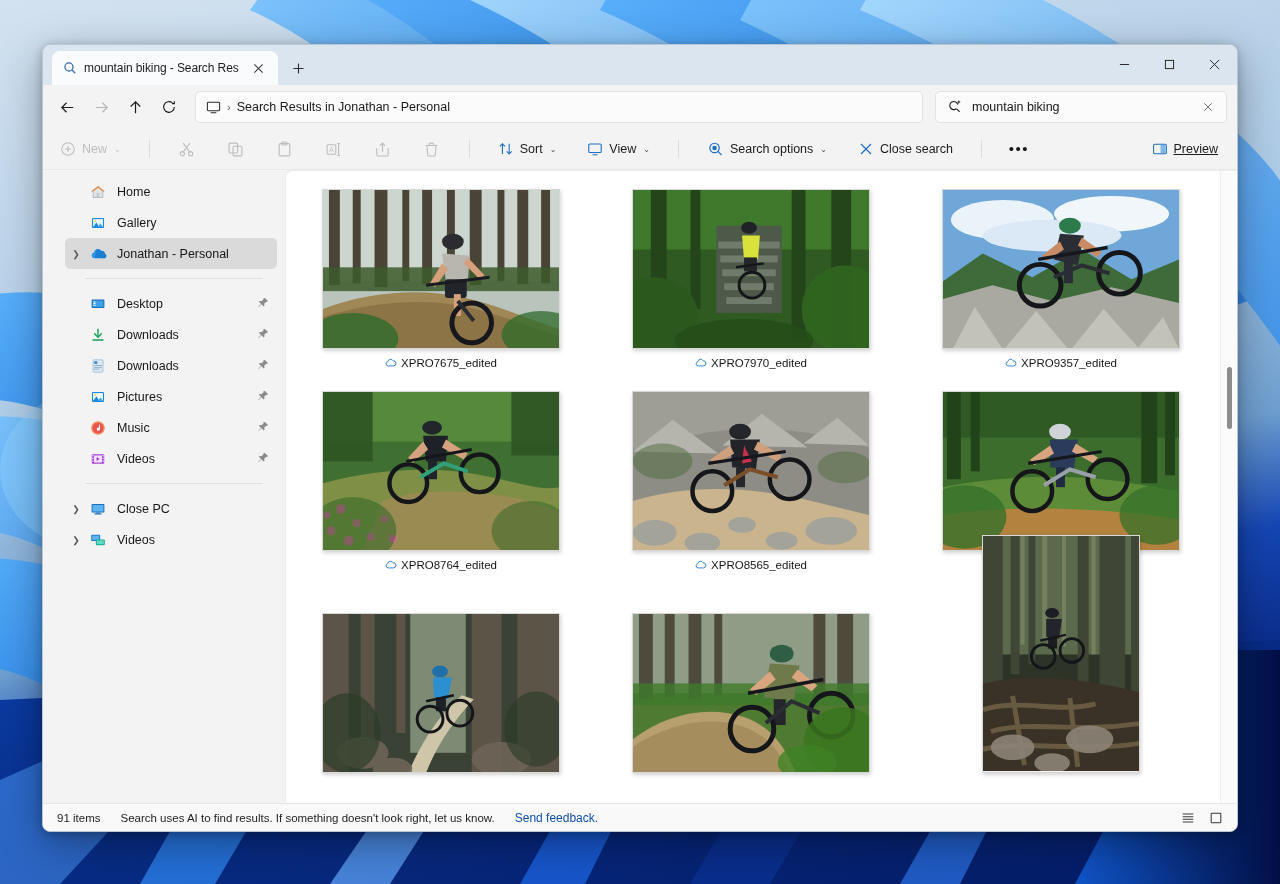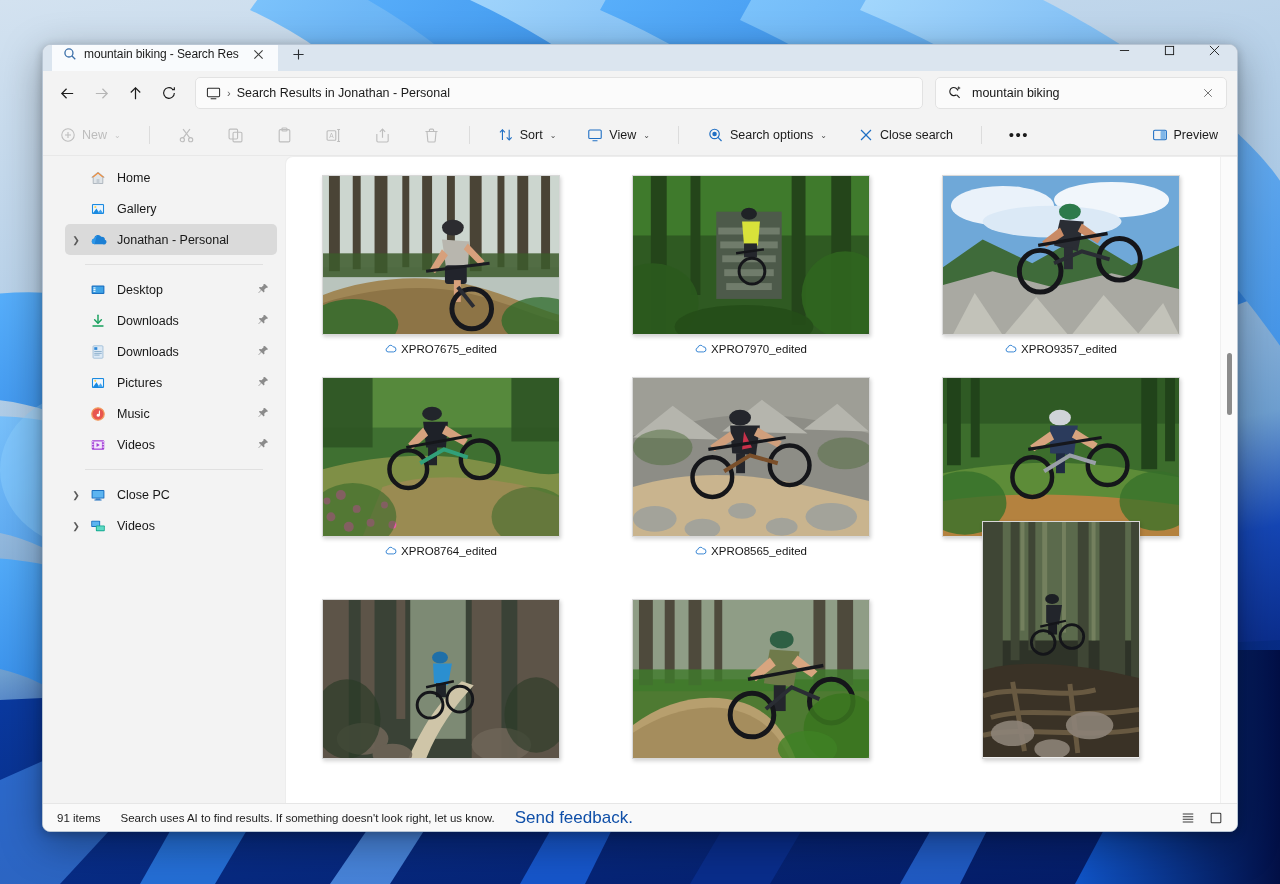--- a/index.html
+++ b/index.html
@@ -22,21 +22,21 @@
     border-radius: 9px 9px 8px 8px;
     background: #f3f3f3;
     box-shadow: 0 12px 40px rgba(0,0,0,.34), 0 2px 10px rgba(0,0,0,.22);
     overflow: hidden;
     display: flex; flex-direction: column;
     border: 1px solid #b9c6d4;
   }
 
   
   #titlebar {
-    height: 26px; background: #dbe5ef;
+    height: 40px; background: #dbe5ef;
     display: flex; align-items: flex-end; position: relative; flex: none;
   }
   #tabstrip { display: flex; align-items: flex-end; padding-left: 9px; gap: 0; }
   .tab {
     height: 34px; min-width: 214px; max-width: 230px;
     background: #f9fbfd; border-radius: 8px 8px 0 0;
     display: flex; align-items: center; gap: 7px;
     padding: 0 6px 0 11px; position: relative;
   }
   .tab-title {
@@ -92,21 +92,21 @@
   }
   .cmd {
     height: 30px; border-radius: 5px; display: flex; align-items: center;
     gap: 6px; padding: 0 9px; font-size: 12.5px; color: #1b1b1b; flex: none;
   }
   .cmd.icononly { width: 36px; justify-content: center; padding: 0; }
   .cmd.dim { color: #bdbdbd; }
   .cmd .chev { font-size: 8px; color: #4c4c4c; margin-left: 1px; }
   .cmd.dim .chev { color: #c6c6c6; }
   .vsep { width: 1px; height: 18px; background: #dcdcdc; margin: 0 6px; flex: none; }
-  #preview-btn { margin-left: auto; }
+  #preview-btn { margin-left: auto; text-decoration: underline; }
 
   
   #body { flex: 1; display: flex; min-height: 0; background: #f3f3f3; }
 
   
   #sidebar {
     width: 228px; flex: none; background: #f3f3f3; padding: 6px 0 0 0;
     overflow: hidden;
     margin-left: 14px;
   }
@@ -168,21 +168,21 @@
   }
 
   
   #statusbar {
     height: 28px; background: #f9f9f9; border-top: 1px solid #e6e6e6;
     display: flex; align-items: center; padding: 0 8px 0 14px; flex: none;
     gap: 20px;
   }
   #statusbar .si { font-size: 11.5px; color: #1d1d1d; white-space: nowrap; }
   #statusbar .ai { font-size: 11.5px; color: #1d1d1d; white-space: nowrap; }
-  #statusbar .fb { font-size: 17px; color: #0f4fa8; white-space: nowrap; }
+  #statusbar .fb { font-size: 12px; color: #0f4fa8; white-space: nowrap; }
   #viewtoggles { margin-left: auto; display: flex; gap: 2px; }
   .vt {
     width: 26px; height: 22px; border-radius: 4px;
     display: flex; align-items: center; justify-content: center; color: #3a3a3a;
   }
 
   
   .ph { position: absolute; inset: 0; }
 </style>
 </head>

